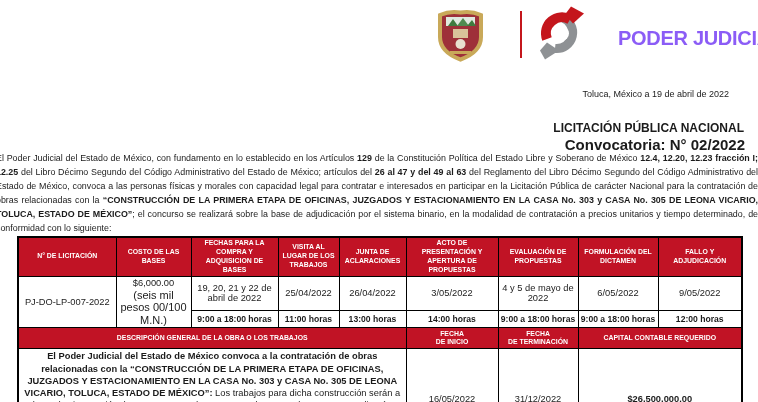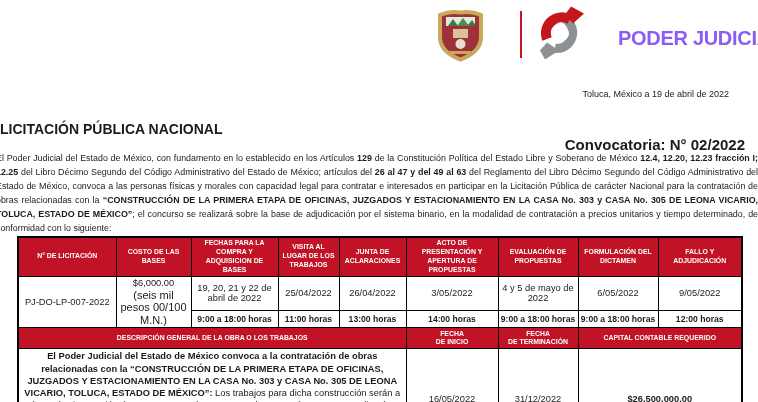--- a/index.html
+++ b/index.html
@@ -12,21 +12,21 @@
   .coat { position: absolute; left: 437px; top: 9px; width: 47px; height: 53px; }
   .logo-divider { position: absolute; left: 520px; top: 11px; width: 2px; height: 47px; background: #C4161C; }
   .ribbon { position: absolute; left: 535px; top: 6px; width: 54px; height: 55px; }
   .brand { position: absolute; left: 594px; top: 28px; color: #8b5cf6; margin-left: 24px; }
   .brand-title { font-size: 20px; font-weight: bold; letter-spacing: -0.3px; line-height: 1.05; white-space: nowrap; }
   .brand-subtitle { font-size: 13.2px; font-weight: 600; letter-spacing: 0.2px; white-space: nowrap; }
   .motto { position: absolute; left: 452px; top: 62px; font-size: 7.8px; color: #3c3c3c; white-space: nowrap; }
   .dateline { position: absolute; top: 89px; right: 29px; font-size: 9px; color: #1b1b1b; }
 
   
-  .doc-title { position: absolute; top: 121px; left: 0; width: 744px; text-align: left; font-size: 14px; font-weight: bold; }
+  .doc-title { position: absolute; top: 121px; left: 0; width: 744px; text-align: right; font-size: 12px; font-weight: bold; }
   .convocatoria { position: absolute; top: 136px; right: 13px; font-size: 15px; font-weight: bold; margin-left: 43px; }
 
   
   .intro { position: absolute; top: 151px; left: -4px; width: 762px; font-size: 8.9px; line-height: 14.1px; text-align: justify; color: #1b1b1b; }
   .intro b, .desc b { font-weight: bold; }
 
   
   table.lic { position: absolute; top: 236px; left: 17px; width: 724px; border-collapse: collapse; table-layout: fixed; border: 2px solid #000; }
   table.lic th, table.lic td { border: 1px solid #000; vertical-align: middle; text-align: center; padding: 1px 2px; }
   tr.hdr th, tr.hdr2 th { background: #C11325; color: #fff; font-size: 6.9px; font-weight: bold; line-height: 1.3; }

